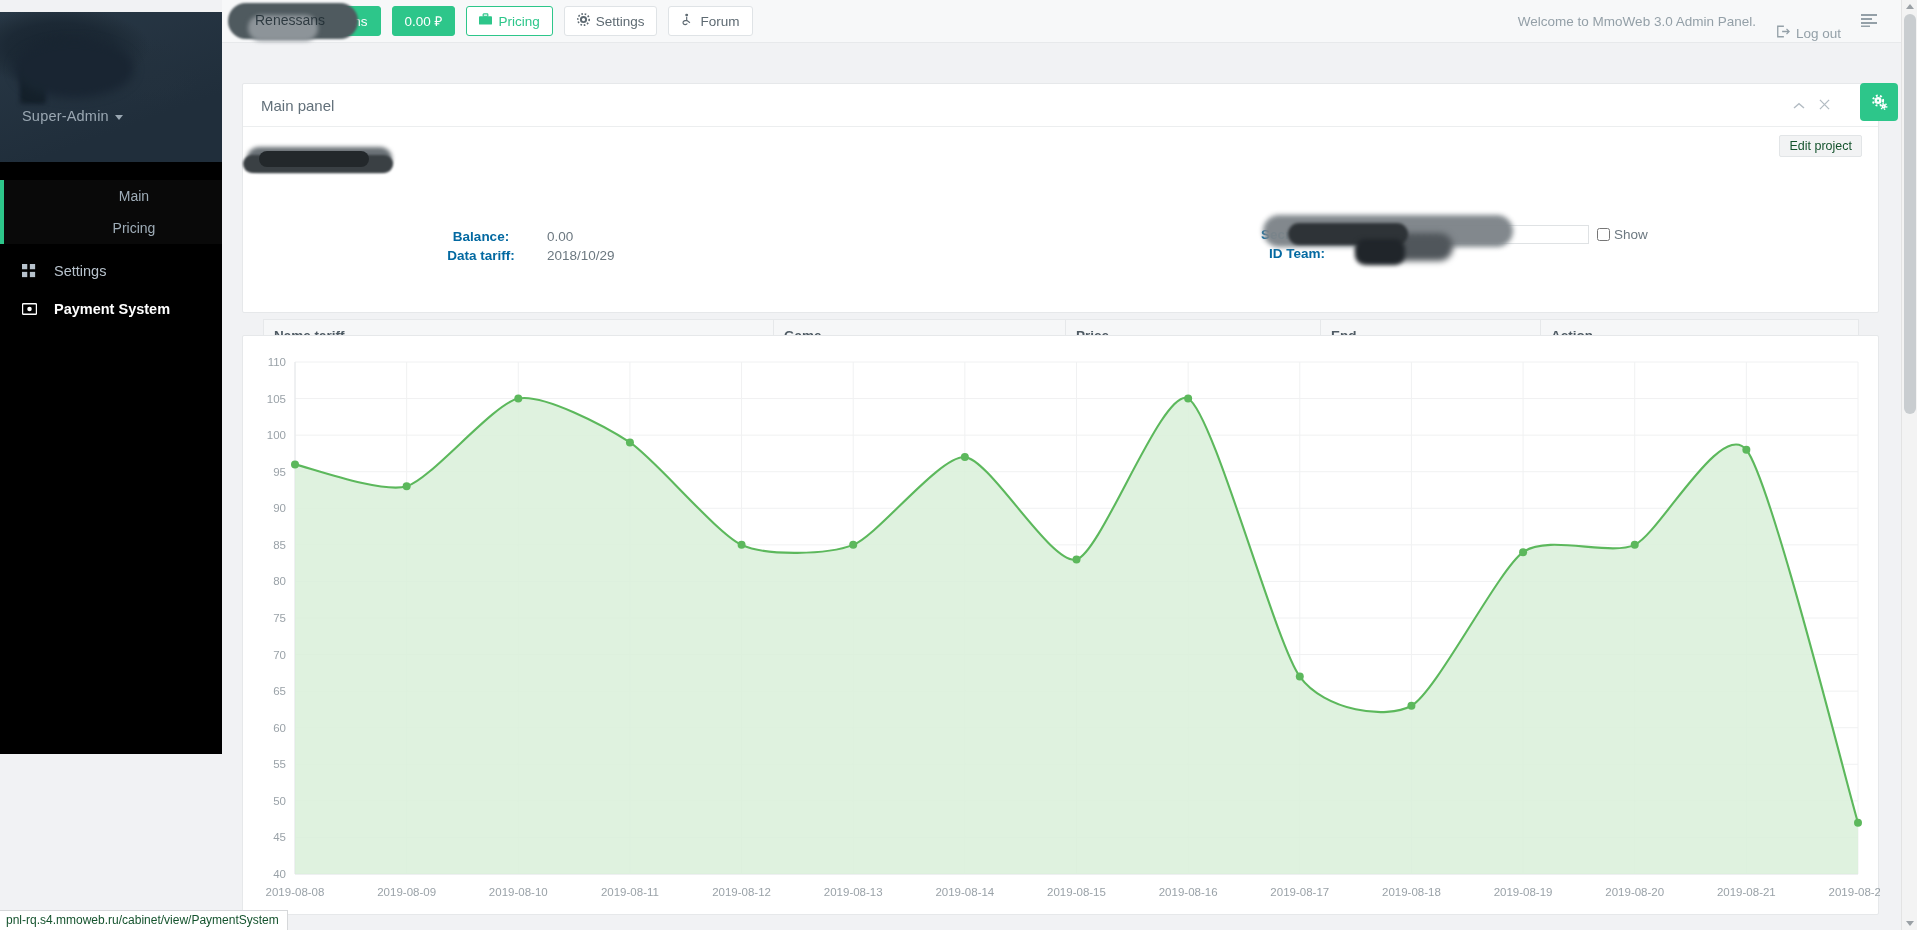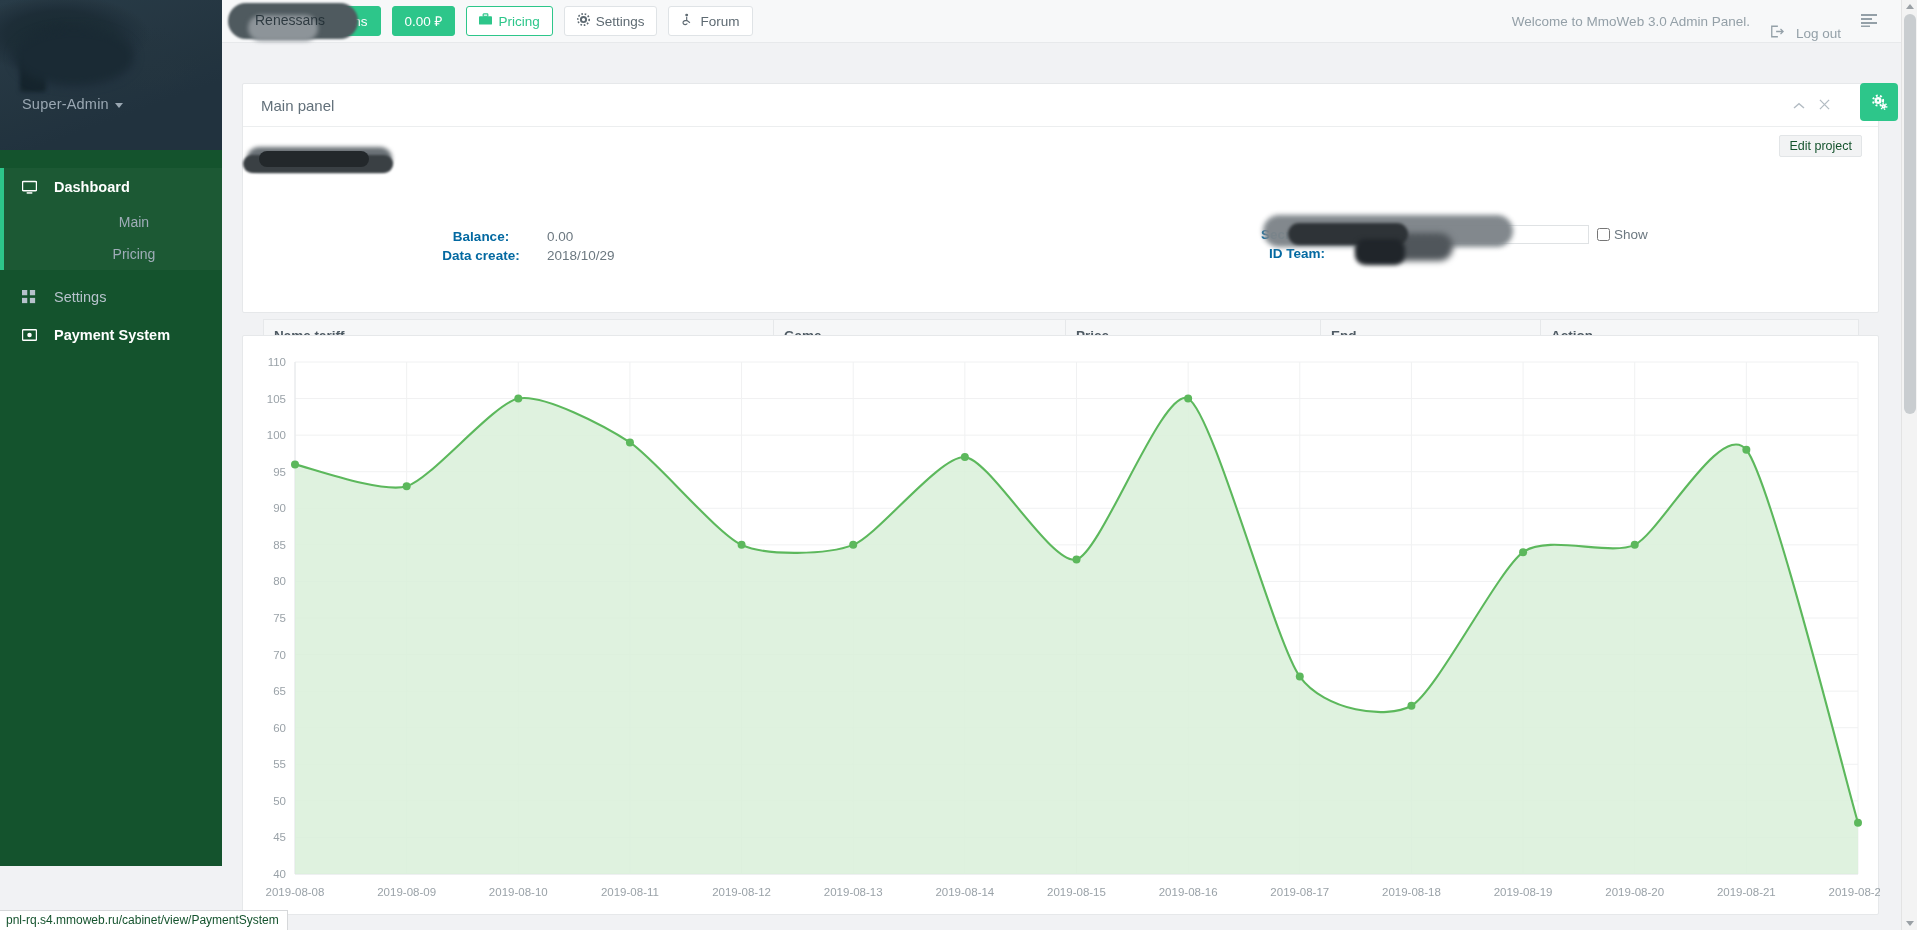--- a/index.html
+++ b/index.html
@@ -5,23 +5,23 @@
   * { box-sizing: border-box; margin: 0; padding: 0; }
   html, body {
     width: 1917px; height: 930px;
     font-family: "Liberation Sans", sans-serif;
     background: #f1f2f4;
     overflow: hidden;
   }
 
   
   #sidebar {
-    position: absolute; left: 0; top: 0;
-    width: 222px; height: 866px;
-    background: #14532d;
+    position: absolute; left: 0; top: 12px;
+    width: 222px; height: 742px;
+    background: #000000;
     overflow: hidden;
   }
   #sidebar-bg-photo {
     position: absolute; left: 0; top: 0; width: 222px; height: 150px;
     background:
       radial-gradient(ellipse 90px 40px at 60px 35px, #1a2733 0%, #1e2c38 60%, rgba(34,49,63,0) 100%),
       radial-gradient(ellipse 70px 45px at 150px 60px, #253442 0%, rgba(34,49,63,0) 75%),
       linear-gradient(160deg, #2b3b4a 0%, #22313f 70%);
     opacity: .95;
   }
@@ -128,21 +128,21 @@
     position: absolute; left: 255px; top: 12px;
     color: #1d2a31; font-size: 14px; z-index: 5;
     filter: blur(.6px); opacity: .85;
   }
 
   #topbar-right {
     position: absolute; right: 40px; top: 0; height: 43px;
     display: flex; align-items: center; gap: 20px;
     font-size: 13.5px; color: #94a0a8;
   }
-  .tbr-link { display: inline-flex; align-items: center; gap: 12px; cursor: pointer; margin-top: 23px; }
+  .tbr-link { display: inline-flex; align-items: center; gap: 6px; cursor: pointer; margin-top: 23px; }
 
   
   #page-scrollbar {
     position: absolute; right: 0; top: 0; width: 16px; height: 930px;
     background: #f3f3f3; border-left: 1px solid #e3e3e3;
   }
   #page-scrollbar .thumb {
     position: absolute; left: 2px; top: 14px; width: 12px; height: 400px;
     background: #c9cdd0; border-radius: 6px;
   }
@@ -312,29 +312,20 @@
 <body>
 
 <div id="sidebar">
   <div id="sidebar-bg-photo"></div>
   <div class="profile">
     <span>Super-Admin</span>
     <span class="caret-down"></span>
   </div>
 
   <div id="nav">
-    <div class="nav-item top active-group">
-      <span class="nav-icon">
-        <svg width="15" height="15" viewBox="0 0 16 16">
-            <rect x="0.5" y="1.5" width="15" height="10" rx="1.2" fill="none" stroke="#fff" stroke-width="1.6"></rect>
-            <rect x="5" y="13" width="6" height="1.6" fill="#fff"></rect>
-          </svg>
-      </span>
-      <span>Dashboard</span>
-    </div>
     <div class="nav-sub">
       <span>Main</span>
     </div>
     <div class="nav-sub">
       <span>Pricing</span>
     </div>
     <div class="nav-gap"></div>
     <div class="nav-item">
       <span class="nav-icon">
         <svg width="14" height="14" viewBox="0 0 16 16">
@@ -468,21 +459,21 @@
         <div class="blob2"></div>
         <div class="blob3"></div>
       </div>
 
       <div class="kv-table" id="kv-left">
         <div class="kv-row">
           <div class="kv-key">Balance:</div>
           <div class="kv-val">0.00</div>
         </div>
         <div class="kv-row">
-          <div class="kv-key">Data create:</div>
+          <div class="kv-key">Data tariff:</div>
           <div class="kv-val">2018/10/29</div>
         </div>
       </div>
 
       <div class="kv-table" id="kv-right">
         <div class="kv-row">
           <div class="kv-key">Secret key:</div>
           <input class="secret-input" type="text" readonly="" value="••••••••••••••" style="">
           <label class="show-label">
             <input type="checkbox" style="">

